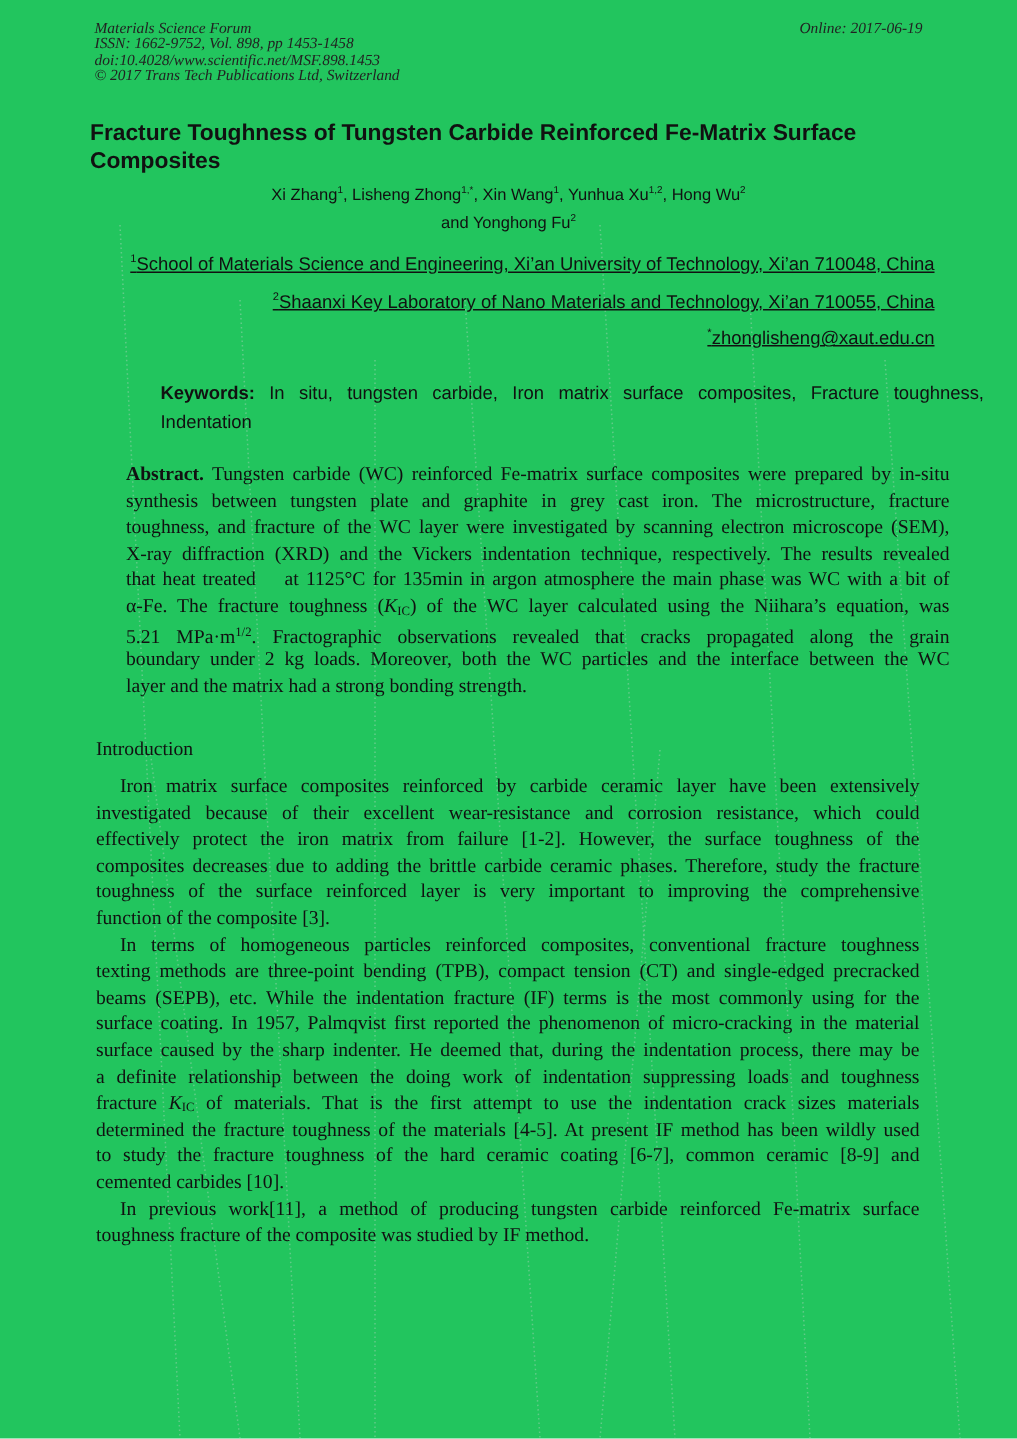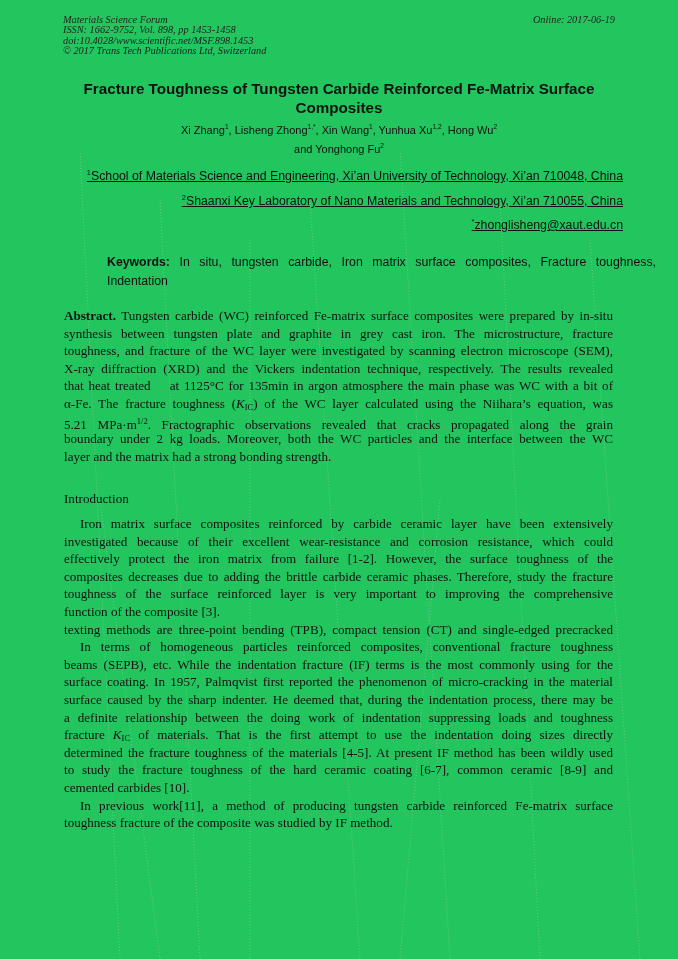--- a/index.html
+++ b/index.html
@@ -48,21 +48,21 @@
       font-style: italic;
       font-size: 10.3px;
       line-height: 10.4px;
       color: #222;
     }
     .title {
       position: absolute;
       left: 60px;
       width: 558px;
       top: 79px;
-      text-align: center;
+      text-align: left;
       font-family: "Liberation Sans", sans-serif;
       font-weight: bold;
       font-size: 15.2px;
       line-height: 19px;
       color: #111;
     }
     .authors {
       position: absolute;
       left: 60px;
       width: 558px;
@@ -189,21 +189,21 @@
     <sup>2</sup><span>Shaanxi Key Laboratory of Nano Materials and Technology, Xi’an 710055, China</span>
   </div>
   <div class="affil" style="top:218px;">
     <sup>*</sup><span>zhonglisheng@xaut.edu.cn</span>
   </div>
 
   <div class="keywords">
     <b>Keywords:</b><span> In situ, tungsten carbide, Iron matrix surface composites, Fracture toughness, Indentation</span>
   </div>
 
-  <div class="body-block" style="top:307px;">
+  <div class="body-block" style="top:307px;margin-left:20px;">
     <span class="line"><b>Abstract.</b><span> Tungsten carbide (WC) reinforced Fe-matrix surface composites were prepared by in-situ</span></span>
     <span class="line">synthesis between tungsten plate and graphite in grey cast iron. The microstructure, fracture</span>
     <span class="line">toughness, and fracture of the WC layer were investigated by scanning electron microscope (SEM),</span>
     <span class="line">X-ray diffraction (XRD) and the Vickers indentation technique, respectively. The results revealed</span>
     <span class="line" style="white-space:pre;">that heat treated    at 1125°C for 135min in argon atmosphere the main phase was WC with a bit of</span>
     <span class="line"><span>α-Fe. The fracture toughness (</span><i class="k">K</i><span class="sub">IC</span><span>) of the WC layer calculated using the Niihara’s equation, was</span></span>
     <span class="line"><span>5.21 MPa·m</span><span class="sup">1/2</span><span>. Fractographic observations revealed that cracks propagated along the grain</span></span>
     <span class="line">boundary under 2 kg loads. Moreover, both the WC particles and the interface between the WC</span>
     <span class="line last">layer and the matrix had a strong bonding strength.</span>
   </div>
@@ -212,27 +212,27 @@
 
   <div class="body-block" style="top:515px;">
 
     <span class="line indent">Iron matrix surface composites reinforced by carbide ceramic layer have been extensively</span>
     <span class="line">investigated because of their excellent wear-resistance and corrosion resistance, which could</span>
     <span class="line">effectively protect the iron matrix from failure [1-2]. However, the surface toughness of the</span>
     <span class="line">composites decreases due to adding the brittle carbide ceramic phases. Therefore, study the fracture</span>
     <span class="line">toughness of the surface reinforced layer is very important to improving the comprehensive</span>
     <span class="line last">function of the composite [3].</span>
 
+    <span class="line indent">In terms of homogeneous particles reinforced composites, conventional fracture toughness</span>
     <span class="line">texting methods are three-point bending (TPB), compact tension (CT) and single-edged precracked</span>
-    <span class="line indent">In terms of homogeneous particles reinforced composites, conventional fracture toughness</span>
     <span class="line">beams (SEPB), etc. While the indentation fracture (IF) terms is the most commonly using for the</span>
     <span class="line">surface coating. In 1957, Palmqvist first reported the phenomenon of micro-cracking in the material</span>
     <span class="line">surface caused by the sharp indenter. He deemed that, during the indentation process, there may be</span>
     <span class="line">a definite relationship between the doing work of indentation suppressing loads and toughness</span>
-    <span class="line"><span style="white-space:pre;">fracture </span><i class="k">K</i><span class="sub">IC</span><span> of materials. That is the first attempt to use the indentation doing sizes directly</span></span>
+    <span class="line"><span style="white-space:pre;">fracture </span><i class="k">K</i><span class="sub">IC</span><span> of materials. That is the first attempt to use the indentation crack sizes materials</span></span>
     <span class="line">determined the fracture toughness of the materials [4-5]. At present IF method has been wildly used</span>
     <span class="line">to study the fracture toughness of the hard ceramic coating [6-7], common ceramic [8-9] and</span>
     <span class="line last">cemented carbides [10].</span>
 
     <span class="line indent">In previous work[11], a method of producing tungsten carbide reinforced Fe-matrix surface</span>
     <span class="line last">toughness fracture of the composite was studied by IF method.</span>
   </div>
 
 </div>
 

